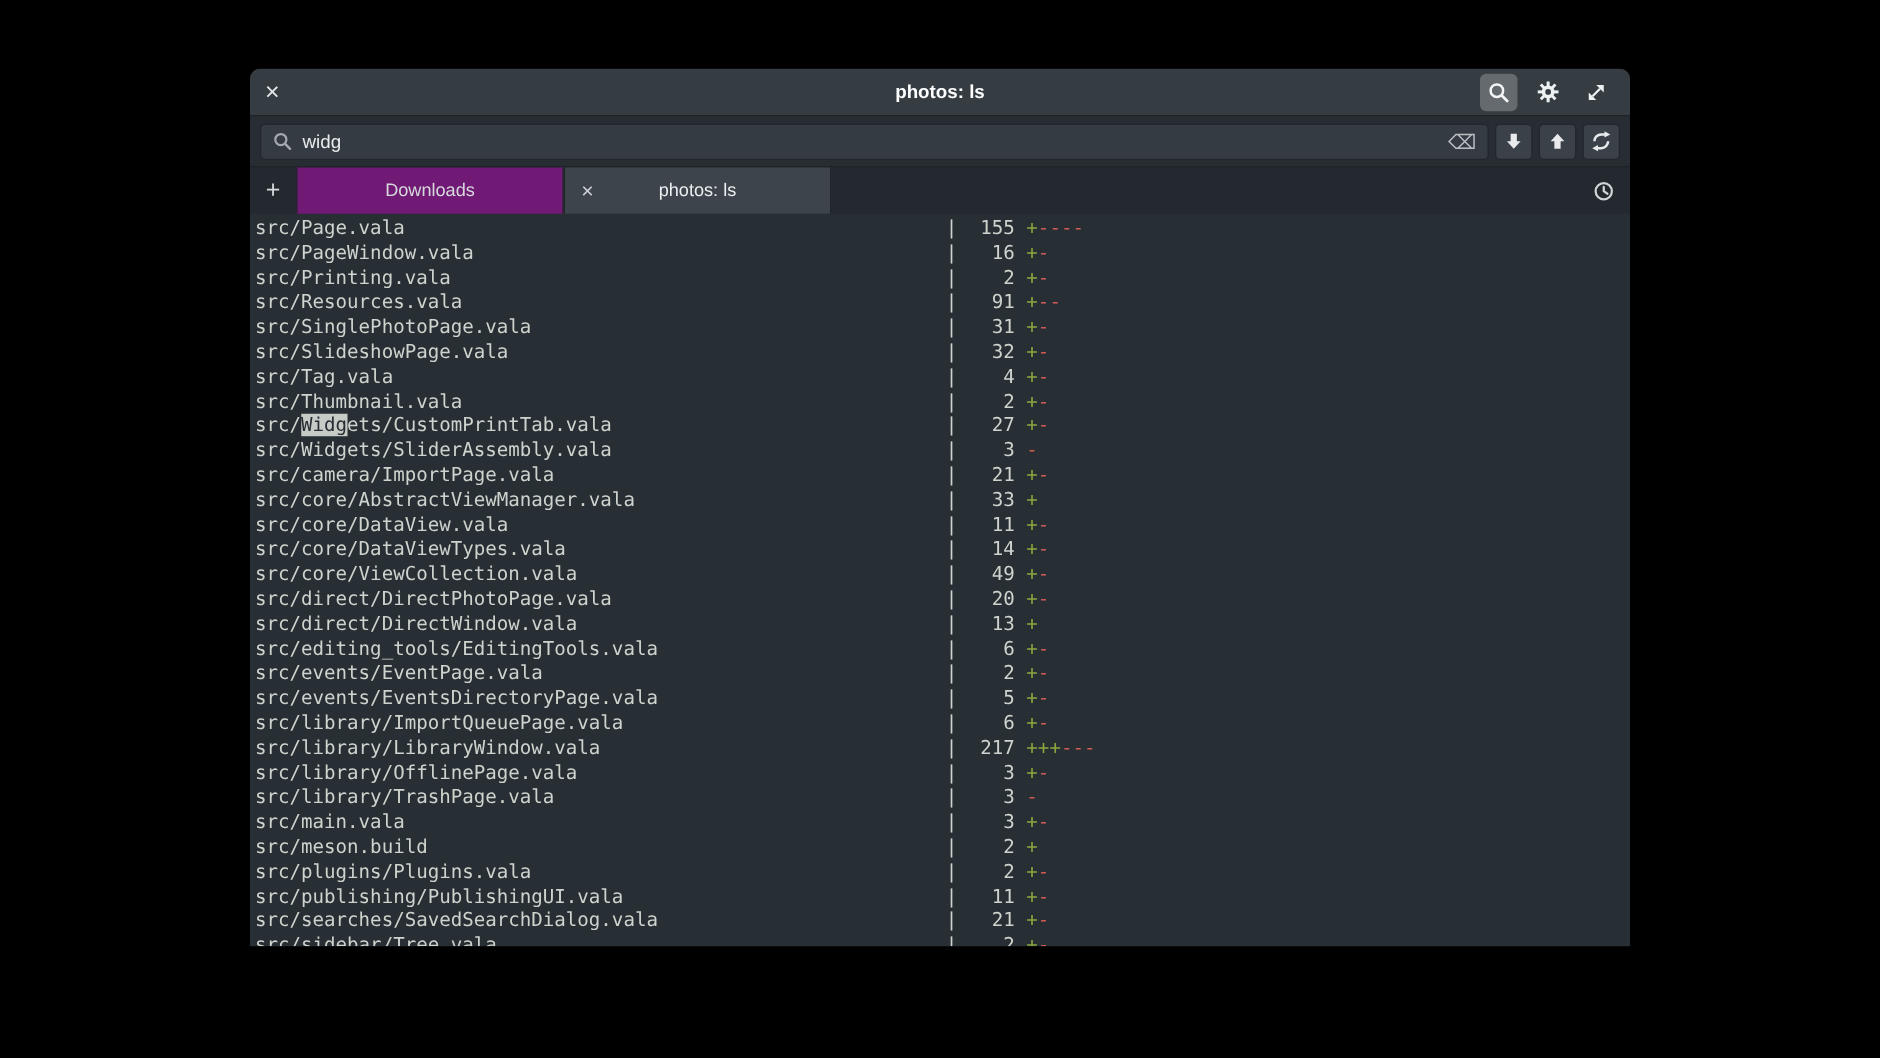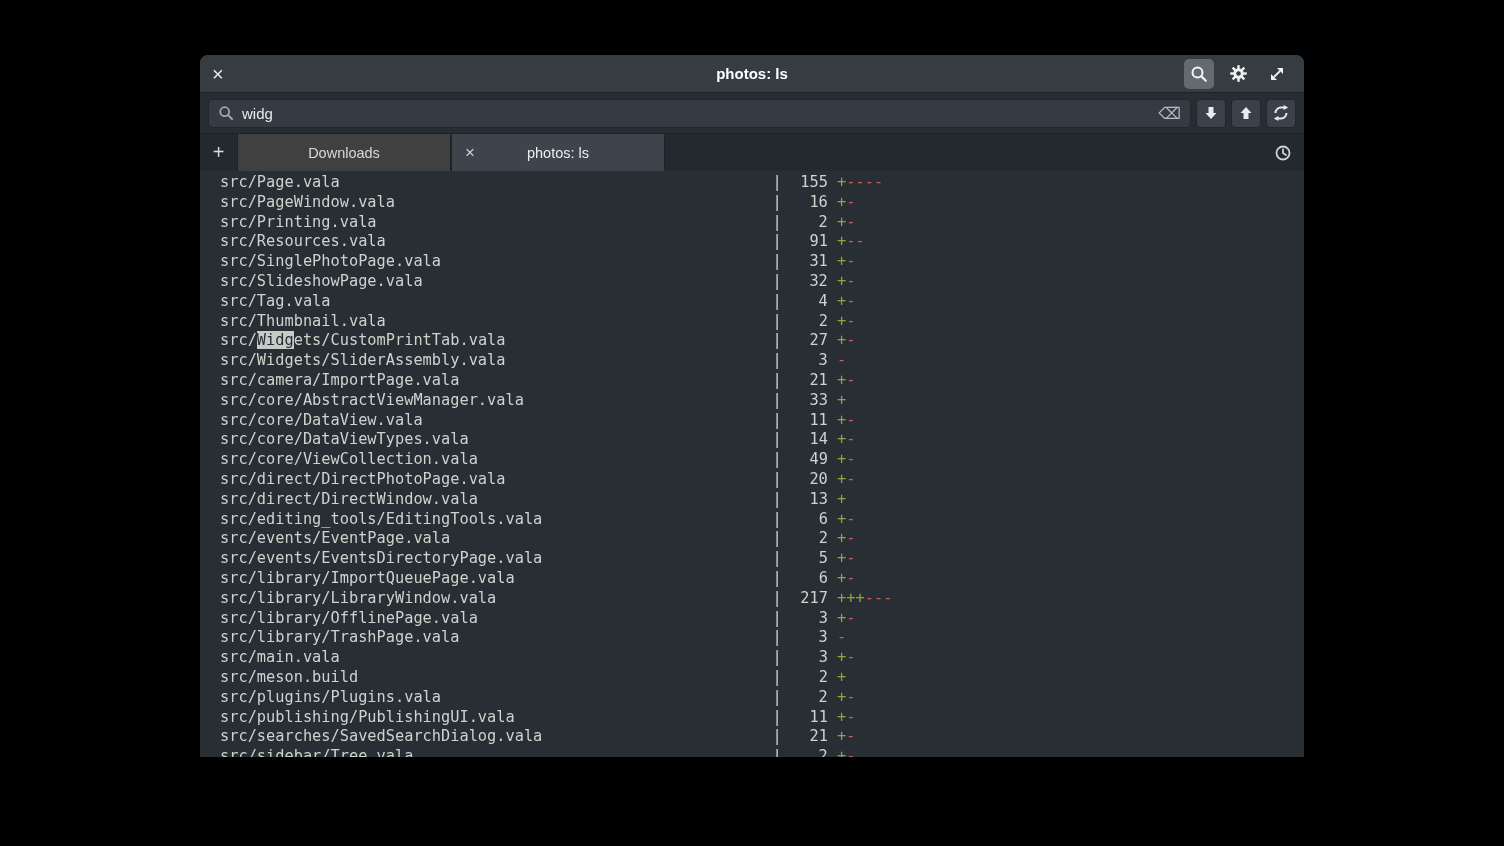--- a/index.html
+++ b/index.html
@@ -29,32 +29,32 @@
   .entry-text { flex:1; color:#e9ebec; font-size:15px; }
   .entry-clear { color:#b9bec2; font-size:16px; cursor:pointer; font-family:"DejaVu Sans",sans-serif; }
   .sbtn { width:30px; height:29px; background:#3a4148; border:1px solid #21272c;
           border-radius:4px; display:flex; align-items:center; justify-content:center; cursor:pointer; }
 
   
   .tabbar { height:37px; background:#23292e; display:flex; align-items:stretch; }
   .newtab { width:37px; background:transparent; border:none; color:#d7dadd; font-size:20px;
             display:flex; align-items:center; justify-content:center; cursor:pointer; }
   .tab { width:214px; position:relative; display:flex; align-items:center; justify-content:center;
-         background:#404040; border-left:1px solid #1d2327; border-right:1px solid #1d2327;
+         background:#701a75; border-left:1px solid #1d2327; border-right:1px solid #1d2327;
          cursor:pointer; }
   .tab.active { background:#3d444b; }
   .tab-label { color:#d6dadc; font-size:14.5px; }
   .tab.active .tab-label { color:#eceff0; }
   .tab-close { position:absolute; left:13px; color:#ccd1d4; font-size:17px; line-height:1; cursor:pointer; }
   .tabbar-spacer { flex:1; }
   .histbtn { width:42px; background:transparent; border:none; display:flex; align-items:center;
              justify-content:center; cursor:pointer; }
 
   
-  .terminal { height:586px; background:#272e34; overflow:hidden; padding:2px 0 0 20px;
+  .terminal { height:586px; background:#272e34; overflow:hidden; padding:2px 0 0 4px;
               font-family:"DejaVu Sans Mono", monospace; font-size:15.3px; line-height:19.8px;
               color:#ced3cd; white-space:pre; }
   .trow { height:19.8px; }
   .add { color:var(--add,#8ba73e); }
   .del { color:var(--del,#cf5b56); }
   .hl  { background:var(--hl-bg,#c6cbc6); color:var(--hl-fg,#262d33); }
 </style>
 </head>
 <body>
 

